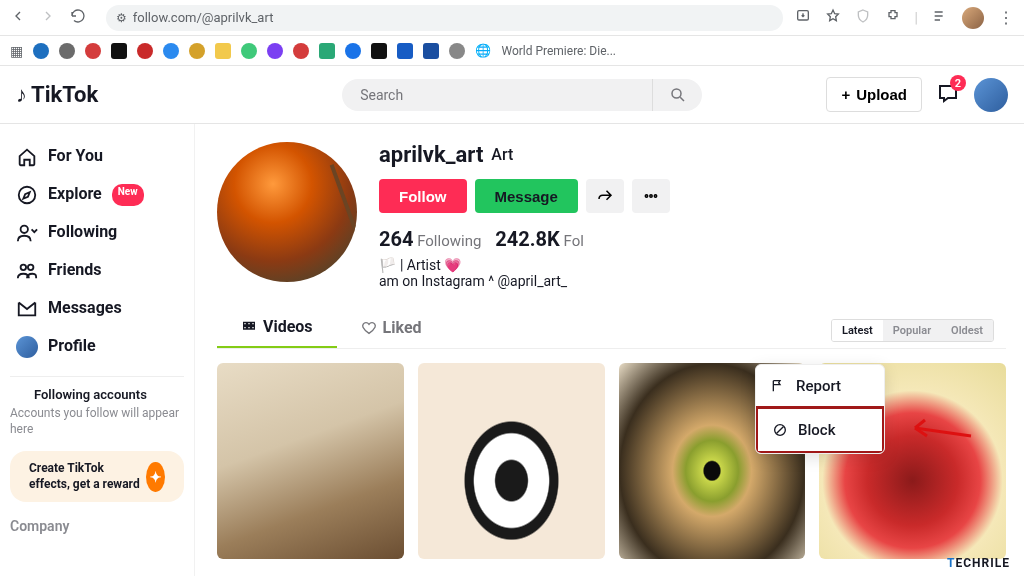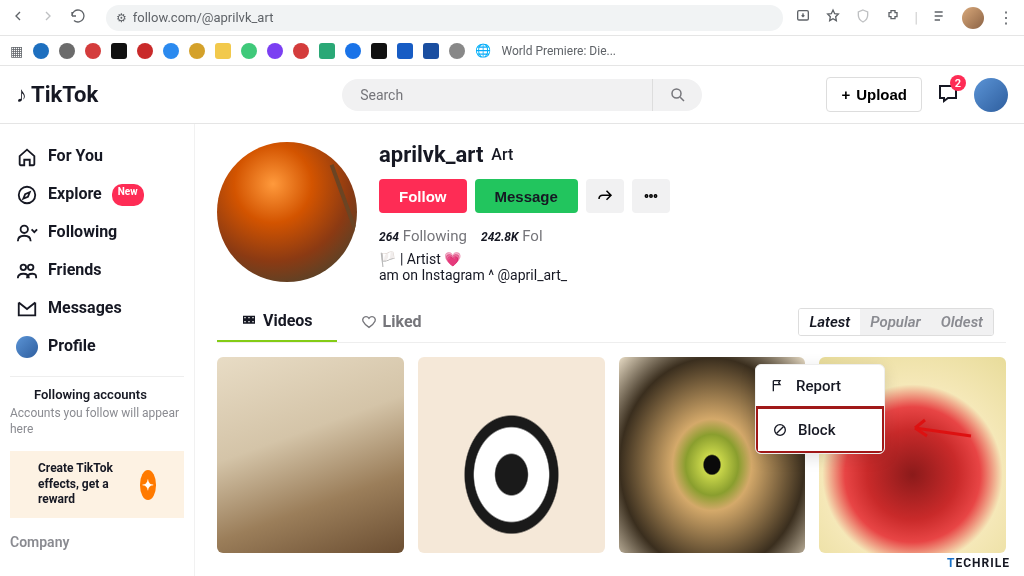--- a/index.html
+++ b/index.html
@@ -25,45 +25,45 @@
   .badge { position:absolute; top:-6px; right:-6px; background:#fe2c55; color:#fff; border-radius:50%; width:16px; height:16px; font-size:11px; display:flex; align-items:center; justify-content:center; font-weight:600; }
   .user-avatar { width: 34px; height: 34px; border-radius: 50%; background: linear-gradient(135deg,#5b94d6,#2e5e9e); }
   .main { display:flex; height: calc(576px - 36px - 30px - 58px); }
   .sidebar { width: 195px; padding: 14px 10px 0 10px; border-right: 1px solid #f1f1f1; overflow:hidden; }
   .nav-item { display:flex; gap:10px; padding: 8px 6px; font-size:16px; font-weight:700; color:#161823; }
   .nav-item svg { width:22px; height:22px; flex-shrink:0; }
   .nav-item .pill { background:#fe2c55; color:#fff; font-size:10px; padding:2px 6px; border-radius:10px; font-weight:700; }
   .sidebar hr { border:none; border-top:1px solid #eee; margin:10px 0; }
   .sidebar .sub-title { font-size:13px; font-weight:600; color:#161823; margin-bottom:4px;padding-left:24px; }
   .sidebar .sub-text { font-size:12px; color:#8a8b91; line-height:1.3; }
-  .effects-card { margin-top: 14px; background:#fdf2e3; border-radius:0; padding:10px 28px; display:flex; align-items:center; justify-content:space-between; }
+  .effects-card { margin-top: 14px; background:#fdf2e3; border-radius:16px; padding:10px 19px; display:flex; align-items:center; justify-content:space-between; }
   .effects-card .t { font-size:12px; font-weight:700; line-height:1.3; }
   .effects-card .ic { width:30px; height:30px; border-radius:50%; background:#ff7a00; display:flex; align-items:center; justify-content:center; color:#fff; font-weight:700; }
   .company { margin-top:16px; font-size:14px; font-weight:600; color:#8a8b91; }
   .profile { flex:1; padding: 18px 18px 0 22px; position:relative; overflow:hidden; }
   .profile-top { display:flex; gap:22px; }
   .profile-pic { width:140px; height:140px; border-radius:50%; background: radial-gradient(circle at 40% 30%, #ff9a3c 0%, #d35400 30%, #8b3a13 60%, #2d4a3a 100%); flex-shrink:0; position:relative; overflow:hidden; }
   .profile-pic::after { content:""; position:absolute; right:8px; top:20px; width:4px; height:90px; background:#6b4423; transform:rotate(-20deg); }
   .profile-info { }
   .username { font-size:22px; font-weight:700; display:flex; align-items:center; gap:8px; }
   .displayname { font-size:16px; font-weight:500; color:#161823; }
   .actions { display:flex; gap:8px; margin-top:12px; }
   .btn { border:none; padding:8px 20px; border-radius:4px; font-weight:700; font-size:15px; }
   .btn.follow { background:#fe2c55; color:#fff; }
   .btn.msg { background:#22c55e; color:#161823; }
   .btn.icon { background:#f1f1f2; padding:8px 10px; display:flex; align-items:center; }
   .stats { margin-top:14px; font-size:15px; display:flex; gap:14px; }
-  .stats b { font-weight:700; font-size:12px;font-style:italic; }
+  .stats b { font-weight:700; font-size:20px; }
   .stats span { color:#75757a; }
   .bio { margin-top:6px; font-size:14px; }
   .tabs { margin-top:18px; display:flex; align-items:center; border-bottom:1px solid #eee; position:relative; }
   .tab { padding:10px 24px; font-size:16px; font-weight:700; color:#75757a; display:flex; align-items:center; gap:6px; }
   .tab.active { color:#161823; border-bottom:2px solid #84cc16; }
   .sort { position:absolute; right:12px; bottom:6px; display:flex; border:1px solid #ddd; border-radius:3px; overflow:hidden; }
-  .sort .s { padding:4px 10px; font-size:15px; font-weight:600; color:#8a8b91;font-style:italic; }
+  .sort .s { padding:4px 10px; font-size:11px; font-weight:600; color:#8a8b91; }
   .sort .s.active { background:#fff; color:#161823; }
   .sort .s:not(.active){ background:#f1f1f2; }
   .grid { margin-top:14px; display:grid; grid-template-columns: repeat(4, 1fr); gap:14px; }
   .vid { aspect-ratio: 1/1.05; border-radius:6px; }
   .vid.v1 { background: linear-gradient(160deg,#e8dcc5 0%, #d4c4a8 40%, #9b7e5a 70%, #6b4e32 100%); }
   .vid.v2 { background: radial-gradient(ellipse at 50% 60%, #1a1a1a 0%, #1a1a1a 12%, #fff 13%, #fff 28%, #1a1a1a 29%, #1a1a1a 35%, #f5e8d8 36%); }
   .vid.v3 { background: radial-gradient(ellipse at 50% 55%, #0a0a0a 0%, #0a0a0a 6%, #c9d64a 7%, #8a9e2e 20%, #d4a96a 30%, #3a2e1e 70%, #e8dcc5 100%); }
   .vid.v4 { background: radial-gradient(circle at 50% 60%, #8b1a1a 0%, #c92a2a 30%, #e84545 45%, #f5e8b8 60%, #e8dc9a 100%); }
   .dropdown { position:absolute; top:240px; left:560px; width:130px; background:#fff; border:1px solid #eee; box-shadow:0 4px 16px rgba(0,0,0,0.12); border-radius:6px; overflow:hidden; }
   .dropdown .di { padding:12px 14px; display:flex; align-items:center; gap:10px; font-size:15px; font-weight:500; }

